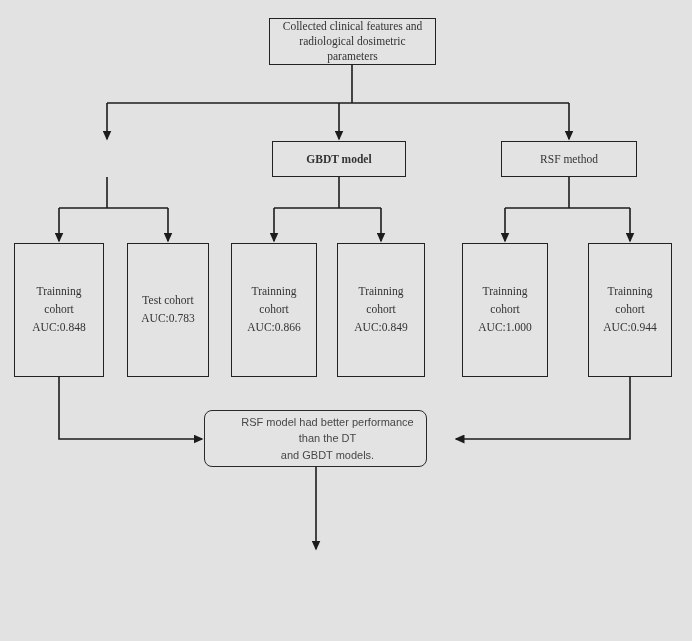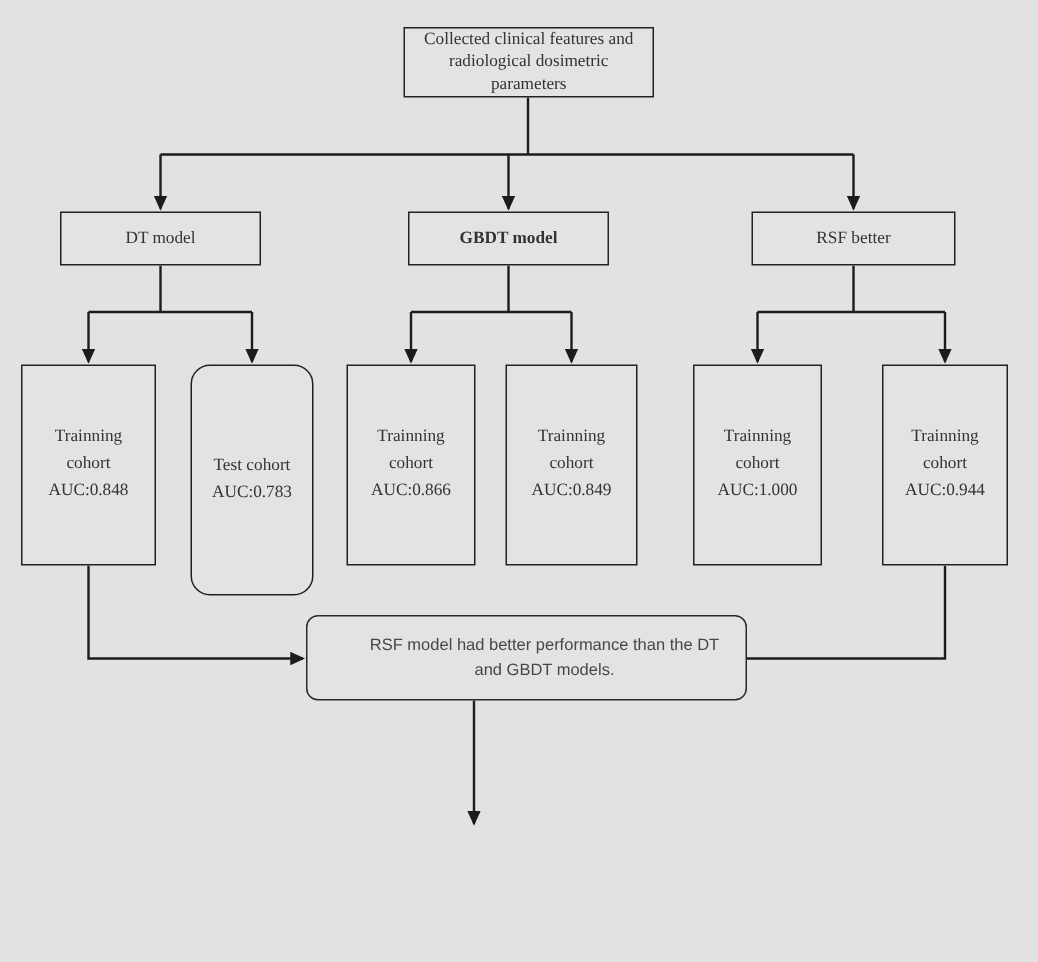--- a/index.html
+++ b/index.html
@@ -44,26 +44,26 @@
     line-height: 1.5;
   }
   .node.cohort { line-height: 1.55; }
 
   
   .n-collected { left: 269px; top: 18px;  width: 167px; height: 47px;  line-height: 1.28; }
   .n-dt        { left: 40px;  top: 141px; width: 134px; height: 36px; }
   .n-gbdt      { left: 272px; top: 141px; width: 134px; height: 36px; font-weight: bold; }
   .n-rsf       { left: 501px; top: 141px; width: 136px; height: 36px; }
   .n-c1        { left: 14px;  top: 243px; width: 90px;  height: 134px; }
-  .n-c2        { left: 127px; top: 243px; width: 82px;  height: 154px; border-radius: 13px; }
+  .n-c2        { left: 127px; top: 243px; width: 82px;  height: 134px; }
   .n-c3        { left: 231px; top: 243px; width: 86px;  height: 134px; }
   .n-c4        { left: 337px; top: 243px; width: 88px;  height: 134px; }
   .n-c5        { left: 462px; top: 243px; width: 86px;  height: 134px; }
   .n-c6        { left: 588px; top: 243px; width: 84px;  height: 134px; }
-  .n-perf      { left: 204px; top: 410px; width: 294px; height: 57px; padding-left: 26px; }
+  .n-perf      { left: 204px; top: 410px; width: 223px; height: 57px; padding-left: 26px; }
   .n-km        { left: 206px; top: 553px; width: 238px; height: 66px; }
 </style>
 </head>
 <body>
 
 <div class="stage">
 
   <svg class="connectors" viewBox="0 0 692 641" xmlns="http://www.w3.org/2000/svg">
     <defs>
       <marker id="ah" viewBox="0 0 10 9" markerWidth="10" markerHeight="9" refX="8.5" refY="4.5" orient="auto" markerUnits="userSpaceOnUse">
@@ -106,23 +106,22 @@
       <path d="M630 377 V439 H456" marker-end="url(#ah)"></path>
 
       <path d="M316 467 V549" marker-end="url(#ah)"></path>
     </g>
   </svg>
 
   <div class="node n-collected">Collected clinical features and
 radiological dosimetric
 parameters</div>
 
-  <div class="node n-dt">DT model</div>
   <div class="node n-gbdt">GBDT model</div>
-  <div class="node n-rsf">RSF better</div>
+  <div class="node n-rsf">RSF method</div>
 
   <div class="node cohort n-c1">Trainning
 cohort
 AUC:0.848</div>
   <div class="node cohort n-c2">Test cohort
 AUC:0.783</div>
   <div class="node cohort n-c3">Trainning
 cohort
 AUC:0.866</div>
   <div class="node cohort n-c4">Trainning

